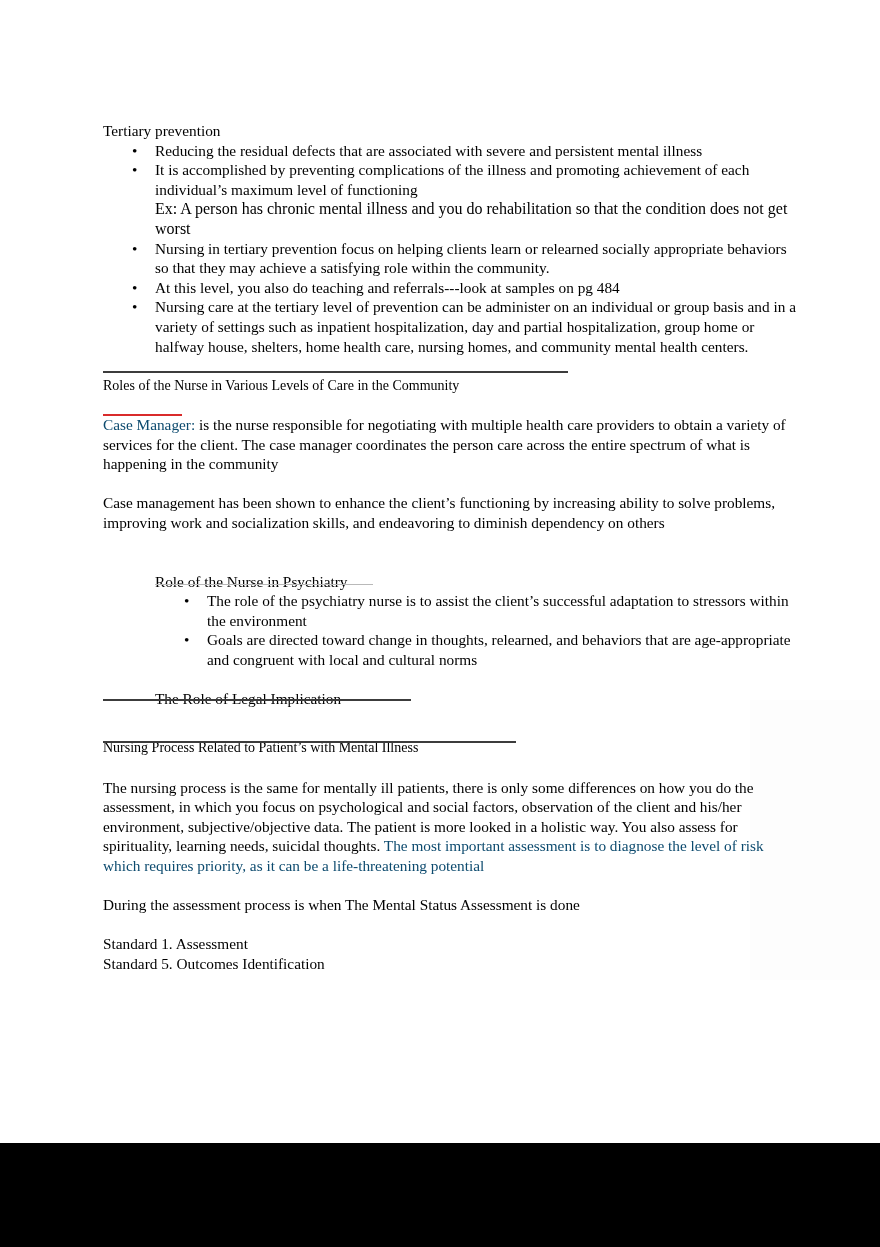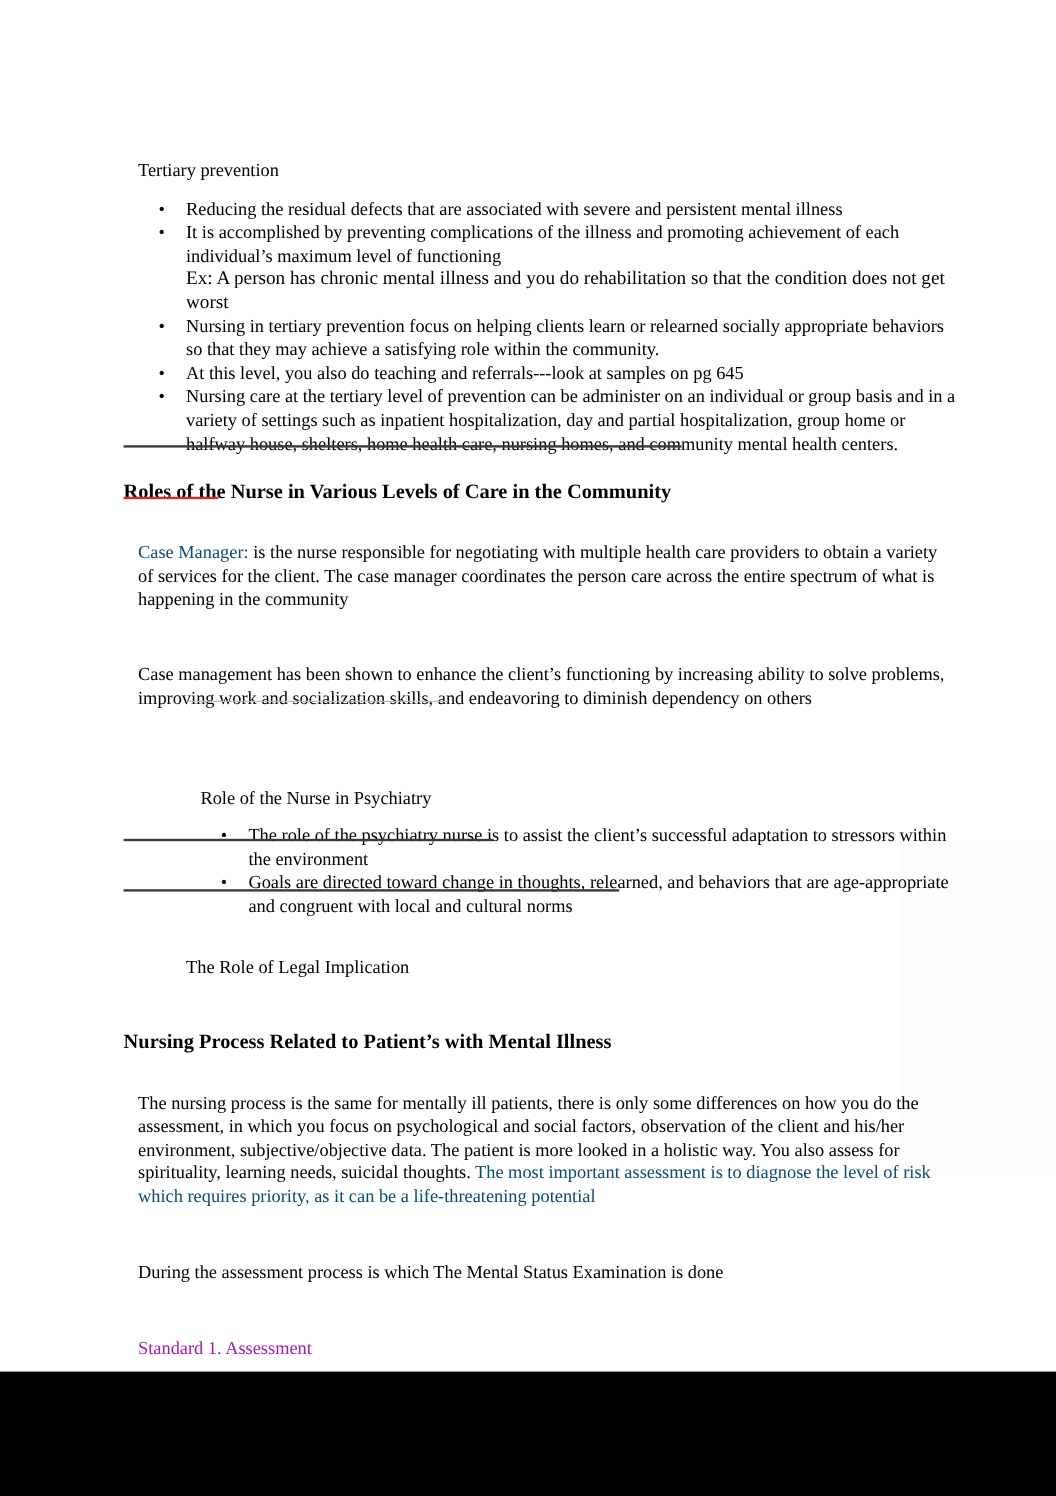--- a/index.html
+++ b/index.html
@@ -35,21 +35,21 @@
   }
   .content {
     position: absolute;
     left: 103px;
     top: 121px;
     width: 700px;
   }
   .para {
     font-size: 15.3px;
     line-height: 19.6px;
-    margin: 12px;
+    margin: 0;
     text-align: left;
   }
   .blank {
     height: 19.6px;
   }
   .blank-half {
     height: 10px;
   }
   ul.bullets {
     list-style: none;
@@ -71,27 +71,27 @@
   }
   ul.bullets.inner > li {
     padding-left: 52px;
   }
   .sub-note {
     padding-left: 52px;
     font-size: 16px;
     line-height: 19.6px;
   }
   .heading-bold {
-    font-size: 17px;
-    line-height: 19.6px;
-    font-weight: bold;
+    font-size: 14px;
+    line-height: 19.6px;
+    font-weight: normal;
     margin: 0;
   }
   .red { color: #0c4a6e; }
-  .green { color: #a21caf; }
+  .green { color: #000000; }
 
   
   .rule {
     position: absolute;
     background: #3c3c3c;
     height: 1.6px;
   }
   .rule-light {
     position: absolute;
     background: #b9b9b9;
@@ -137,21 +137,21 @@
       </li>
     </ul>
     <div class="sub-note">Ex: A person has chronic mental illness and you do rehabilitation so that the condition does not get worst</div>
     <ul class="bullets">
       <li>
         <span class="bullet-dot">•</span>
         <span>Nursing in tertiary prevention focus on helping clients learn or relearned socially appropriate behaviors so that they may achieve a satisfying role within the community.</span>
       </li>
       <li>
         <span class="bullet-dot">•</span>
-        <span>At this level, you also do teaching and referrals---look at samples on pg 645</span>
+        <span>At this level, you also do teaching and referrals---look at samples on pg 484</span>
       </li>
       <li>
         <span class="bullet-dot">•</span>
         <span>Nursing care at the tertiary level of prevention can be administer on an  individual or group basis and in a variety of settings such as inpatient hospitalization, day and partial hospitalization, group home or halfway house, shelters, home health care, nursing homes, and community mental health centers.</span>
       </li>
     </ul>
 
     <div class="blank"></div>
 
     <p class="heading-bold"><span>Roles of the N</span><span>urse in Various Levels of Care in the Community</span></p>
@@ -190,21 +190,21 @@
     <div class="blank-half"></div>
 
     <p class="heading-bold">Nursing Process Related to Patient’s with Mental Illness</p>
 
     <div class="blank"></div>
 
     <p class="para"><span>The nursing process is the same for mentally ill patients, there is only some differences on how you do the assessment, in which you focus on psychological and social factors, observation of the client and his/her environment, subjective/objective data.  The patient is more looked in a holistic way.  You also assess for spirituality, learning needs, suicidal thoughts.  </span><span class="red">The most important assessment is to diagnose the level of risk which requires priority, as it can be a life-threatening potential</span></p>
 
     <div class="blank"></div>
 
-    <p class="para">During the assessment process is which The Mental Status Examination is done</p>
+    <p class="para">During the assessment process is when The Mental Status Assessment is done</p>
 
     <div class="blank"></div>
 
     <p class="para green">Standard 1. Assessment</p>
     <p class="para green">Standard 5. Outcomes Identification</p>
 
   </div>
 
   <div class="rule" style="left:103px; top:371px; width:465px;"></div>
 

